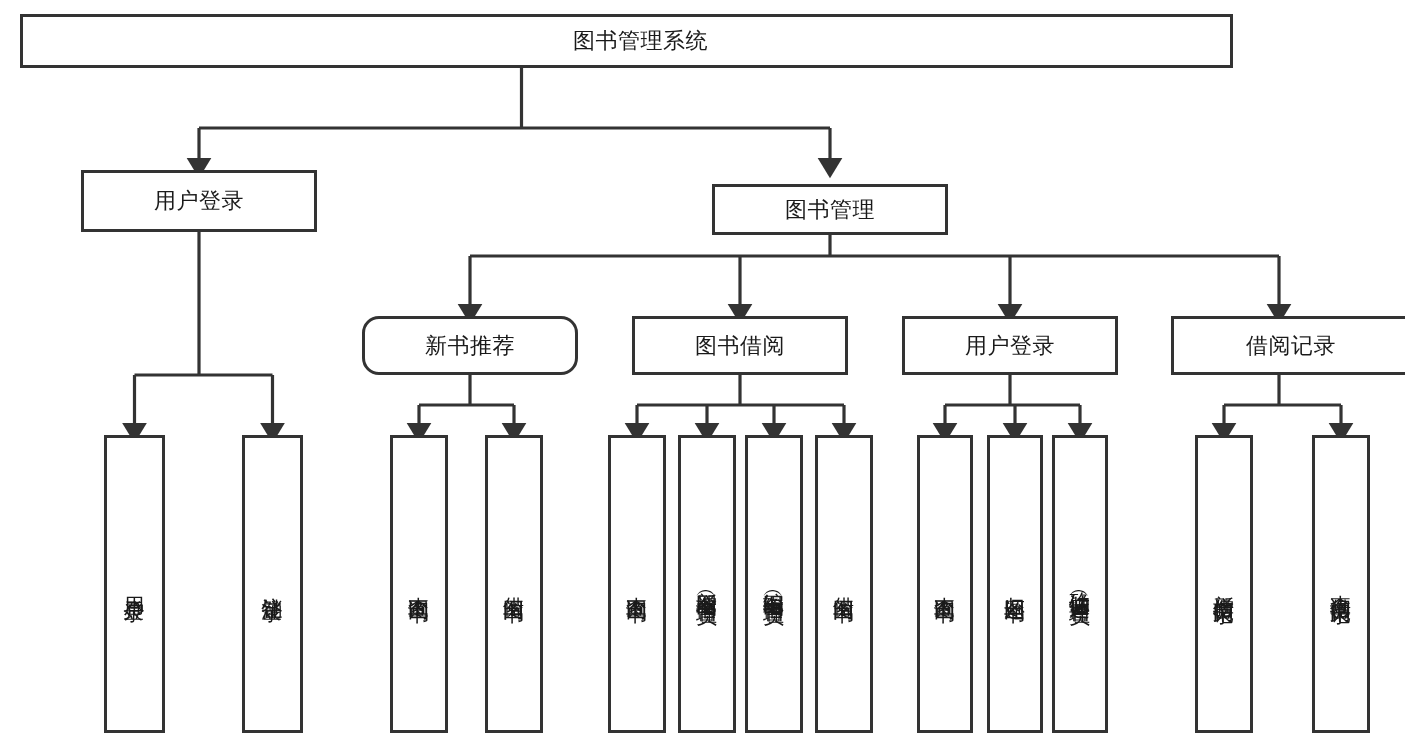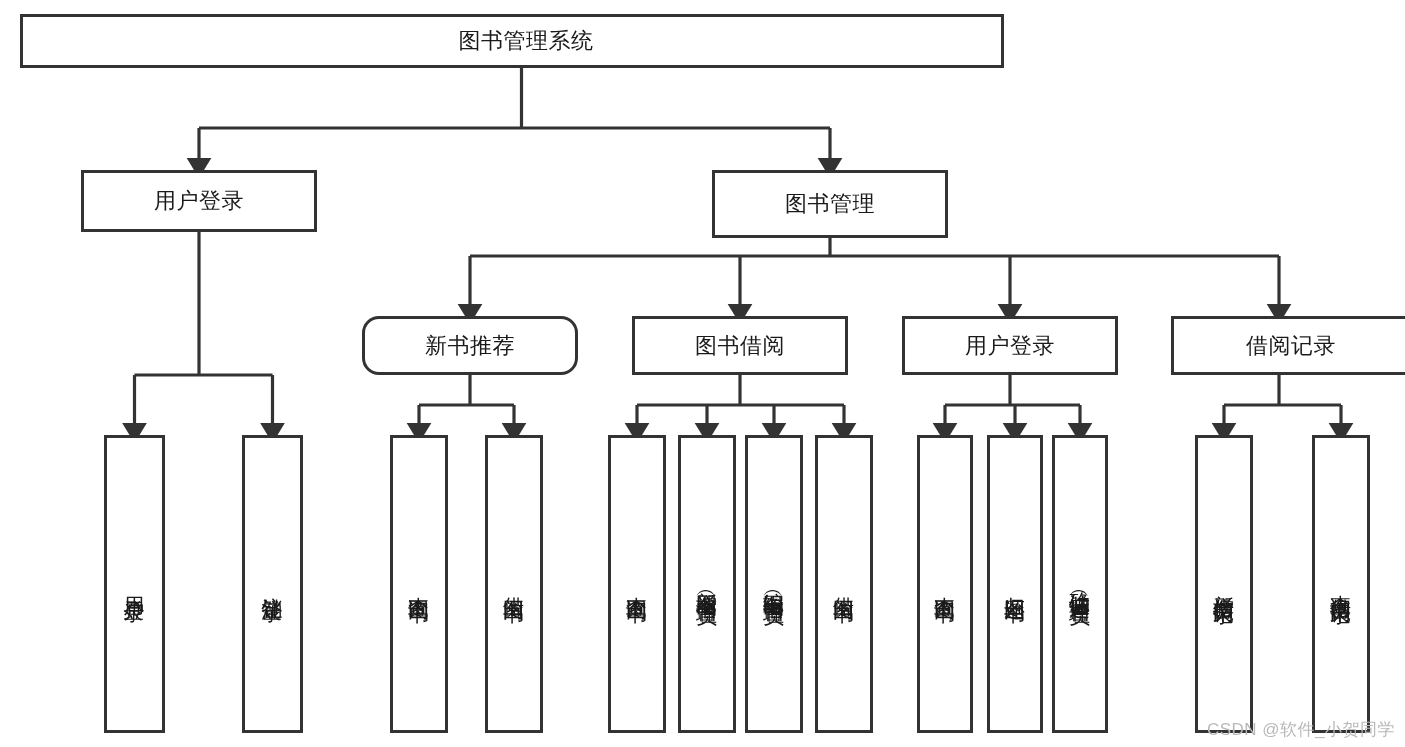--- a/index.html
+++ b/index.html
@@ -107,27 +107,27 @@
         <path d="M1015,405 L1015,433" marker-end="url(#arrowhead)"></path>
         <path d="M1080,405 L1080,433" marker-end="url(#arrowhead)"></path>
         <path d="M1279,375 L1279,405"></path>
         <path d="M1224,405 L1341,405"></path>
         <path d="M1224,405 L1224,433" marker-end="url(#arrowhead)"></path>
         <path d="M1341,405 L1341,433" marker-end="url(#arrowhead)"></path>
       </g>
   </svg>
 
   <div id="nodes-layer">
-      <div class="node-box level-0" style="left: 20px; top: 14px; width: 984px; height: 54px; padding-left: 28px;">
+      <div class="node-box level-0" style="left: 20px; top: 14px; width: 1213px; height: 54px; padding-left: 28px;">
         <span class="node-label">图书管理系统</span>
       </div>
       <div class="node-box level-1" style="left: 81px; top: 170px; width: 236px; height: 62px;">
         <span class="node-label">用户登录</span>
       </div>
-      <div class="node-box level-1" style="left: 712px; top: 170px; width: 236px; height: 68px;">
+      <div class="node-box level-1" style="left: 712px; top: 184px; width: 236px; height: 51px;">
         <span class="node-label">图书管理</span>
       </div>
       <div class="node-box level-2" style="left: 362px; top: 316px; width: 216px; height: 59px; border-radius: 17px;">
         <span class="node-label">新书推荐</span>
       </div>
       <div class="node-box level-2" style="left: 632px; top: 316px; width: 216px; height: 59px;">
         <span class="node-label">图书借阅</span>
       </div>
       <div class="node-box level-2" style="left: 902px; top: 316px; width: 216px; height: 59px;">
         <span class="node-label">用户登录</span>
@@ -169,14 +169,13 @@
         <span class="node-label">确认归还（管理员）</span>
       </div>
       <div class="node-box level-3 vertical" style="left: 1195px; top: 435px; width: 58px; height: 298px;">
         <span class="node-label">新增借阅记录</span>
       </div>
       <div class="node-box level-3 vertical" style="left: 1312px; top: 435px; width: 58px; height: 298px;">
         <span class="node-label">查询借阅记录</span>
       </div>
     </div>
 
-  <div id="watermark">CSDN @软件_小贺同学</div>
 </div>
 
 </body></html>

